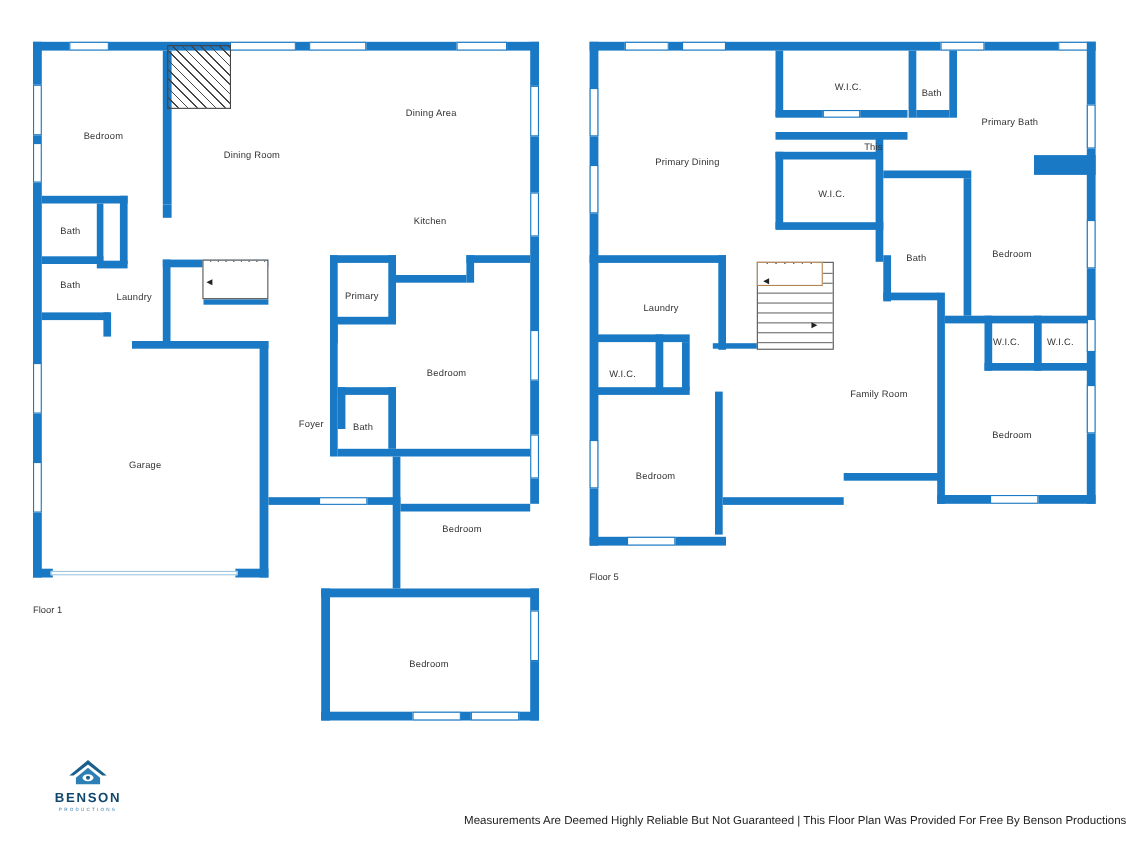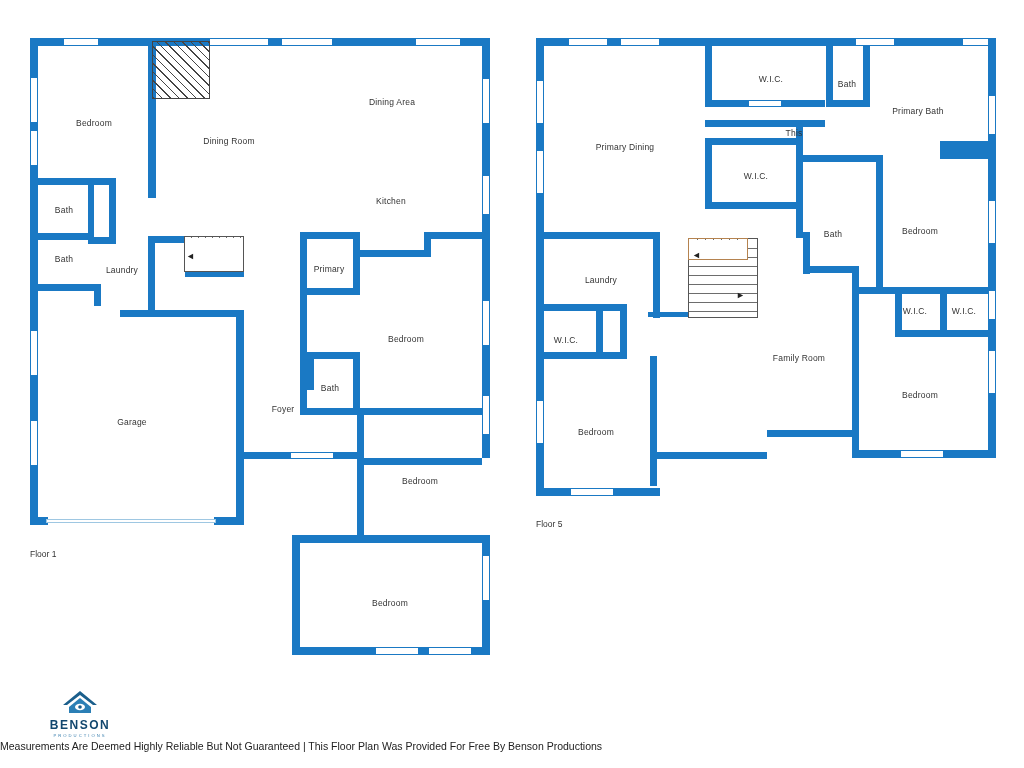--- a/index.html
+++ b/index.html
@@ -33,21 +33,21 @@
   .arrow{position:absolute;font-size:9px;color:#222;line-height:1;}
   .hatch{
     position:absolute;
     background:
       repeating-linear-gradient(45deg,#444 0 1px,transparent 1px 6px);
     border:1px solid #444;
     box-sizing:border-box;
   }
   .footer{
     position:absolute;left:0;right:0;bottom:16px;
-    text-align:left;font-size:10.5px;color:#222;
+    text-align:right;font-size:10.5px;color:#222;
   }
   .logo{position:absolute;left:44px;bottom:30px;width:72px;text-align:center;}
   .logo .mark{width:40px;height:28px;margin:0 auto 2px;}
   .logo .name{font-size:12px;letter-spacing:1.5px;color:#12476e;font-weight:bold;}
   .logo .sub{font-size:4.2px;letter-spacing:2px;color:#3a7fae;margin-top:1px;}
   .accent-block{position:absolute;background:#1a79c4;}
 </style>
 </head>
 <body>
 
@@ -138,21 +138,21 @@
 
   <div class="room-label" style="left:94px;top:123px;">Bedroom</div>
   <div class="room-label" style="left:229px;top:141px;">Dining Room</div>
   <div class="room-label" style="left:392px;top:102px;">Dining Area</div>
   <div class="room-label" style="left:391px;top:201px;">Kitchen</div>
   <div class="room-label" style="left:64px;top:210px;">Bath</div>
   <div class="room-label" style="left:64px;top:259px;">Bath</div>
   <div class="room-label" style="left:122px;top:270px;">Laundry</div>
   <div class="room-label" style="left:329px;top:269px;">Primary</div>
   <div class="room-label" style="left:406px;top:339px;">Bedroom</div>
-  <div class="room-label" style="left:283px;top:385px;margin-top:24px;">Foyer</div>
+  <div class="room-label" style="left:283px;top:385px;">Foyer</div>
   <div class="room-label" style="left:330px;top:388px;">Bath</div>
   <div class="room-label" style="left:132px;top:422px;">Garage</div>
   <div class="room-label" style="left:420px;top:481px;">Bedroom</div>
   <div class="room-label" style="left:390px;top:603px;">Bedroom</div>
 
   <div class="floor-label" style="left:30px;top:549px;">Floor 1</div>
 </div>
 
 <div>
 

